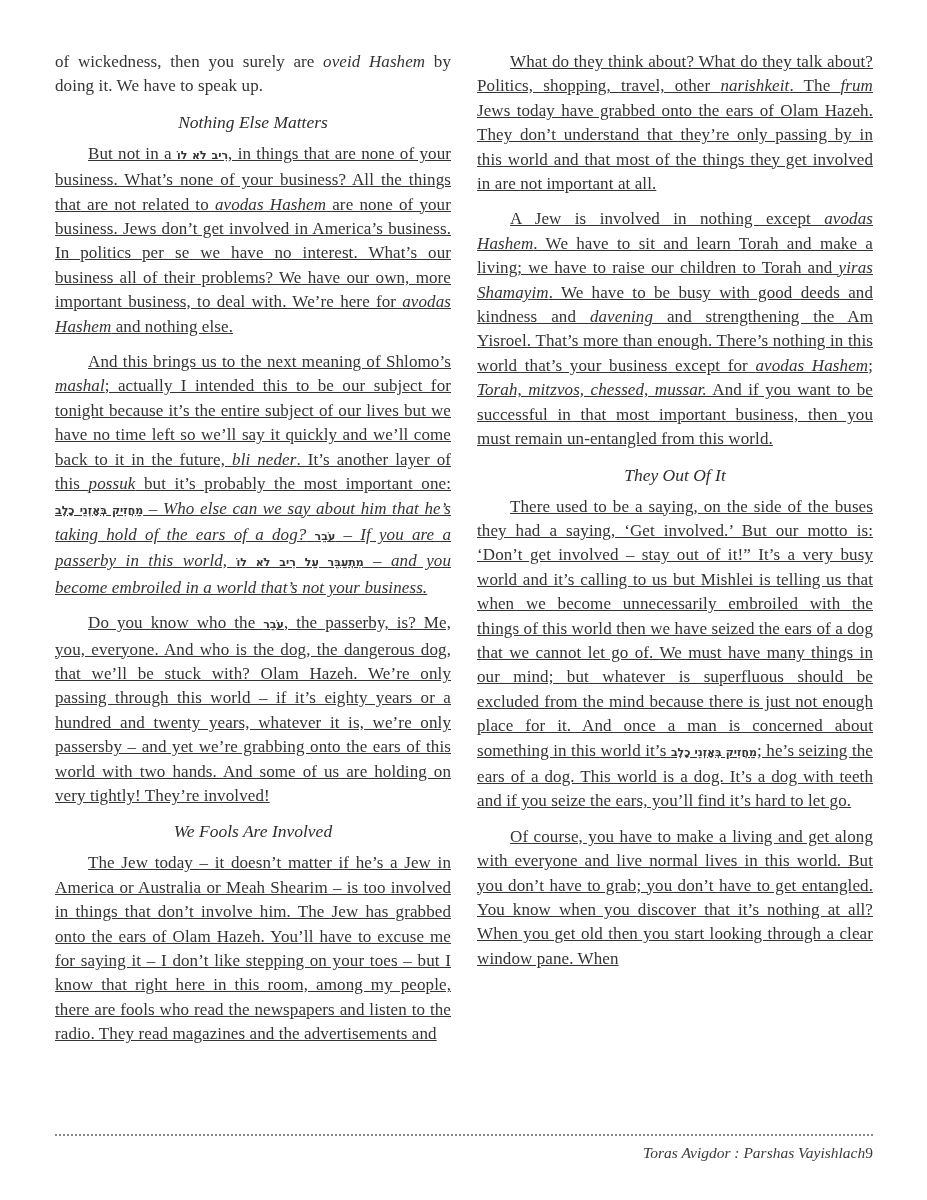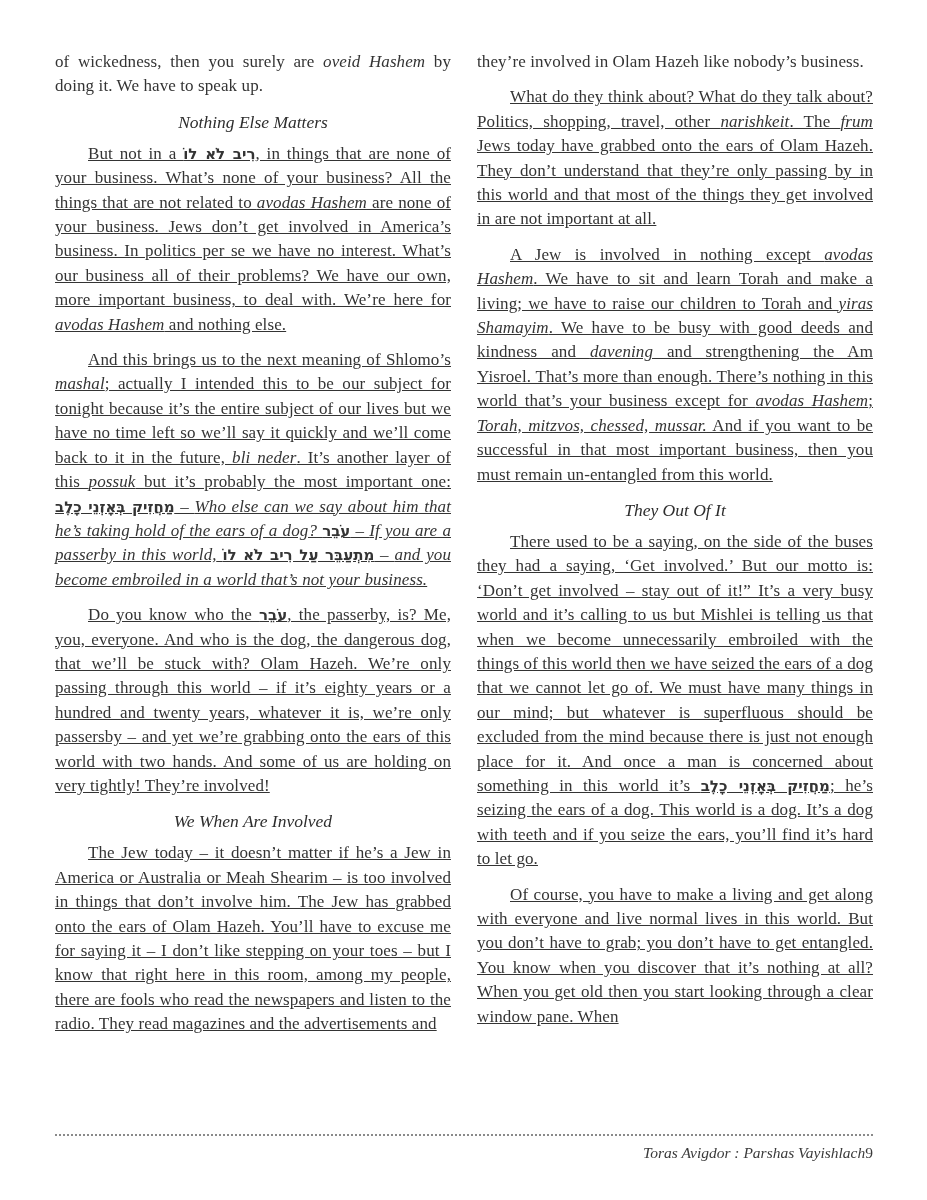--- a/index.html
+++ b/index.html
@@ -45,21 +45,21 @@
     text-align: center;
     margin: 13px 0 9px 0;
     color: #2e2e2e;
   }
   .it {
     font-style: italic;
   }
   .heb {
     font-family: "DejaVu Sans", sans-serif;
     font-weight: bold;
-    font-size: 15px;
+    font-size: 11px;
     letter-spacing: 0;
   }
   .footer {
     position: absolute;
     left: 55px;
     width: 818px;
     top: 1134px;
     border-top: 2px dotted #8a8a8a;
     padding-top: 8px;
     display: flex;
@@ -79,25 +79,24 @@
 <body>
 
 <div class="page">
   <div class="columns">
     <div class="column" id="col-left">
         <p class="para"><span>of wickedness, then you surely are </span><span class="it">oveid Hashem</span><span> by doing it. We have to speak up.</span></p>
         <h2 class="section-heading">Nothing Else Matters</h2>
         <p class="para indent"><span>But not in a </span><span class="heb" dir="rtl">רִיב לֹא לוֹ</span><span>, in things that are none of your business. What’s none of your business? All the things that are not related to </span><span class="it">avodas Hashem</span><span> are none of your business. Jews don’t get involved in America’s business. In politics per se we have no interest. What’s our business all of their problems? We have our own, more important business, to deal with. We’re here for </span><span class="it">avodas Hashem</span><span> and nothing else.</span></p>
         <p class="para indent"><span>And this brings us to the next meaning of Shlomo’s </span><span class="it">mashal</span><span>; actually I intended this to be our subject for tonight because it’s the entire subject of our lives but we have no time left so we’ll say it quickly and we’ll come back to it in the future, </span><span class="it">bli neder</span><span>. It’s another layer of this </span><span class="it">possuk</span><span> but it’s probably the most important one: </span><span class="heb" dir="rtl">מַחֲזִיק בְּאָזְנֵי כָלֶב</span><span> – </span><span class="it">Who else can we say about him that he’s taking hold of the ears of a dog?</span><span> </span><span class="heb" dir="rtl">עֹבֵר</span><span> – </span><span class="it">If you are a passerby in this world,</span><span> </span><span class="heb" dir="rtl">מִתְעַבֵּר עַל רִיב לֹא לוֹ</span><span> – </span><span class="it">and you become embroiled in a world that’s not your business.</span></p>
         <p class="para indent"><span>Do you know who the </span><span class="heb" dir="rtl">עֹבֵר</span><span>, the passerby, is? Me, you, everyone. And who is the dog, the dangerous dog, that we’ll be stuck with? Olam Hazeh. We’re only passing through this world – if it’s eighty years or a hundred and twenty years, whatever it is, we’re only passersby – and yet we’re grabbing onto the ears of this world with two hands. And some of us are holding on very tightly! They’re involved!</span></p>
-        <h2 class="section-heading">We When Are Involved</h2>
+        <h2 class="section-heading">We Fools Are Involved</h2>
         <p class="para indent"><span>The Jew today – it doesn’t matter if he’s a Jew in America or Australia or Meah Shearim – is too involved in things that don’t involve him. The Jew has grabbed onto the ears of Olam Hazeh. You’ll have to excuse me for saying it – I don’t like stepping on your toes – but I know that right here in this room, among my people, there are fools who read the newspapers and listen to the radio. They read magazines and the advertisements and</span></p>
       </div>
     <div class="column" id="col-right">
-        <p class="para"><span>they’re involved in Olam Hazeh like nobody’s business.</span></p>
         <p class="para indent"><span>What do they think about? What do they talk about? Politics, shopping, travel, other </span><span class="it">narishkeit</span><span>. The </span><span class="it">frum</span><span> Jews today have grabbed onto the ears of Olam Hazeh. They don’t understand that they’re only passing by in this world and that most of the things they get involved in are not important at all.</span></p>
         <p class="para indent"><span>A Jew is involved in nothing except </span><span class="it">avodas Hashem</span><span>. We have to sit and learn Torah and make a living; we have to raise our children to Torah and </span><span class="it">yiras Shamayim</span><span>. We have to be busy with good deeds and kindness and </span><span class="it">davening</span><span> and strengthening the Am Yisroel. That’s more than enough. There’s nothing in this world that’s your business except for </span><span class="it">avodas Hashem</span><span>; </span><span class="it">Torah, mitzvos, chessed, mussar.</span><span> And if you want to be successful in that most important business, then you must remain un-entangled from this world.</span></p>
         <h2 class="section-heading">They Out Of It</h2>
         <p class="para indent"><span>There used to be a saying, on the side of the buses they had a saying, ‘Get involved.’ But our motto is: ‘Don’t get involved – stay out of it!” It’s a very busy world and it’s calling to us but Mishlei is telling us that when we become unnecessarily embroiled with the things of this world then we have seized the ears of a dog that we cannot let go of. We must have many things in our mind; but whatever is superfluous should be excluded from the mind because there is just not enough place for it. And once a man is concerned about something in this world it’s </span><span class="heb" dir="rtl">מַחֲזִיק בְּאָזְנֵי כָלֶב</span><span>; he’s seizing the ears of a dog. This world is a dog. It’s a dog with teeth and if you seize the ears, you’ll find it’s hard to let go.</span></p>
         <p class="para indent"><span>Of course, you have to make a living and get along with everyone and live normal lives in this world. But you don’t have to grab; you don’t have to get entangled. You know when you discover that it’s nothing at all? When you get old then you start looking through a clear window pane. When</span></p>
       </div>
   </div>
   <div class="footer">
     <span class="booklet-title">Toras Avigdor : Parshas Vayishlach</span>
     <span class="page-number">9</span>

